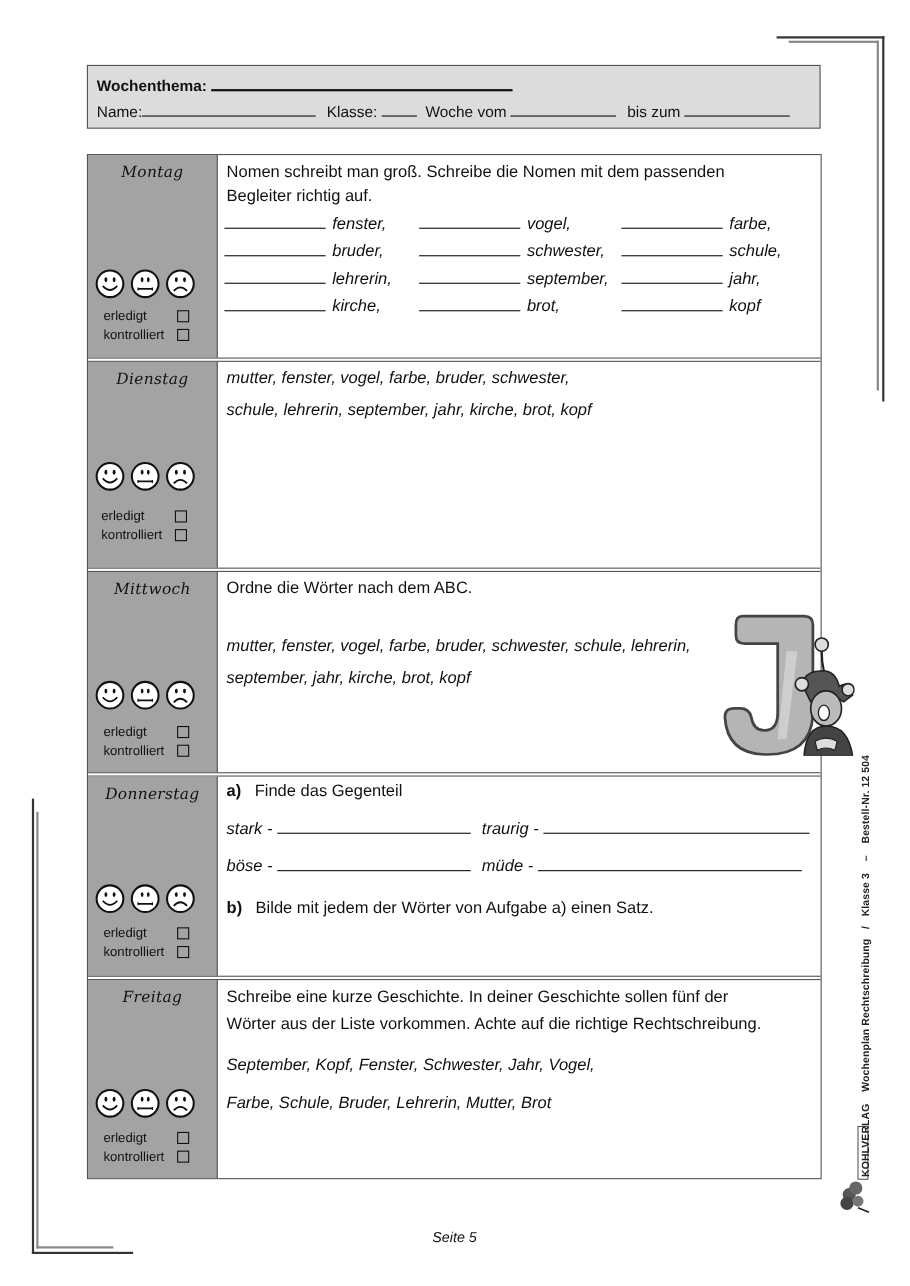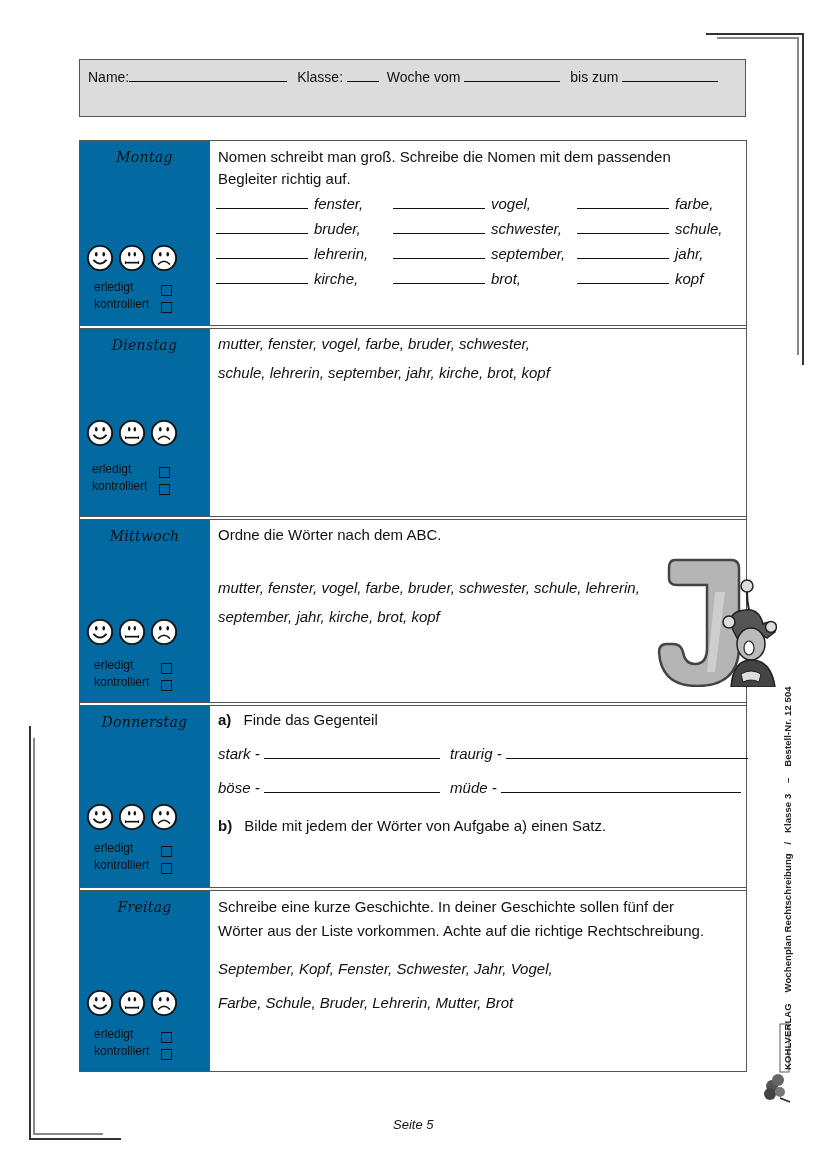--- a/index.html
+++ b/index.html
@@ -32,31 +32,31 @@
   
   .plan {
     position: absolute; left: 79px; top: 140px; width: 668px;
     border: 1.5px solid #555; box-sizing: border-box;
   }
   .day {
     display: flex; box-sizing: border-box; position: relative;
   }
   .day + .day { border-top: 4px double #555; }
   .day-left {
-    width: 130px; flex: none; background: #0369a1; border-right: 1.5px solid #555;
+    width: 118px; flex: none; background: #a3a3a3; border-right: 1.5px solid #555;
     position: relative; box-sizing: border-box;
   }
   .day-name {
     text-align: center; font-family: "DejaVu Serif", serif; font-style: italic;
     font-size: 14px; margin-top: 8px; letter-spacing: 0.3px;
   }
   .smileys { position: absolute; left: 6px; display: flex; gap: 4px; }
   .smiley { width: 28px; height: 28px; }
   .checks { position: absolute; left: 14px; font-size: 12px; line-height: 17px; }
-  .check-row { display: flex; justify-content: space-between; width: 78px; align-items: flex-end; }
+  .check-row { display: flex; justify-content: space-between; width: 78px; }
   .cbox { display: inline-block; width: 9px; height: 9px; border: 1px solid #111; margin-top: 3px; cursor: pointer; }
   .day-right { flex: 1; padding: 4px 8px; font-size: 15px; line-height: 24px; position: relative; }
   .it { font-style: italic; }
   .line { display: block; white-space: nowrap; }
   .word-grid { display: grid; grid-template-columns: 177px 184px 190px; }
   .word-cell { white-space: nowrap; height: 25px; line-height: 25px; }
   .word-cell .blank { width: 92px; margin-right: 6px; }
 
   .dn-row { white-space: nowrap; height: 32px; line-height: 32px; }
   .dn-row .blank { height: 14px; }
@@ -76,20 +76,24 @@
 <div class="br tr-outer-h"></div>
 <div class="br tr-outer-v"></div>
 <div class="br tr-inner-h"></div>
 <div class="br tr-inner-v"></div>
 <div class="br bl-outer-v"></div>
 <div class="br bl-outer-h"></div>
 <div class="br bl-inner-v"></div>
 <div class="br bl-inner-h"></div>
 
 <div class="header-box">
+  <div class="hdr-row1">
+    <span>Wochenthema:</span>
+    <span class="blank bold" style="width:274px"></span>
+  </div>
   <div class="hdr-row2">
     <span>Name:</span><span class="blank" style="width:158px"></span>
     <span style="margin-left:6px">Klasse:</span>
     <span class="blank" style="width:32px"></span>
     <span style="margin-left:4px">Woche vom</span>
     <span class="blank" style="width:96px"></span>
     <span style="margin-left:6px">bis zum</span>
     <span class="blank" style="width:96px"></span>
   </div>
 </div>

